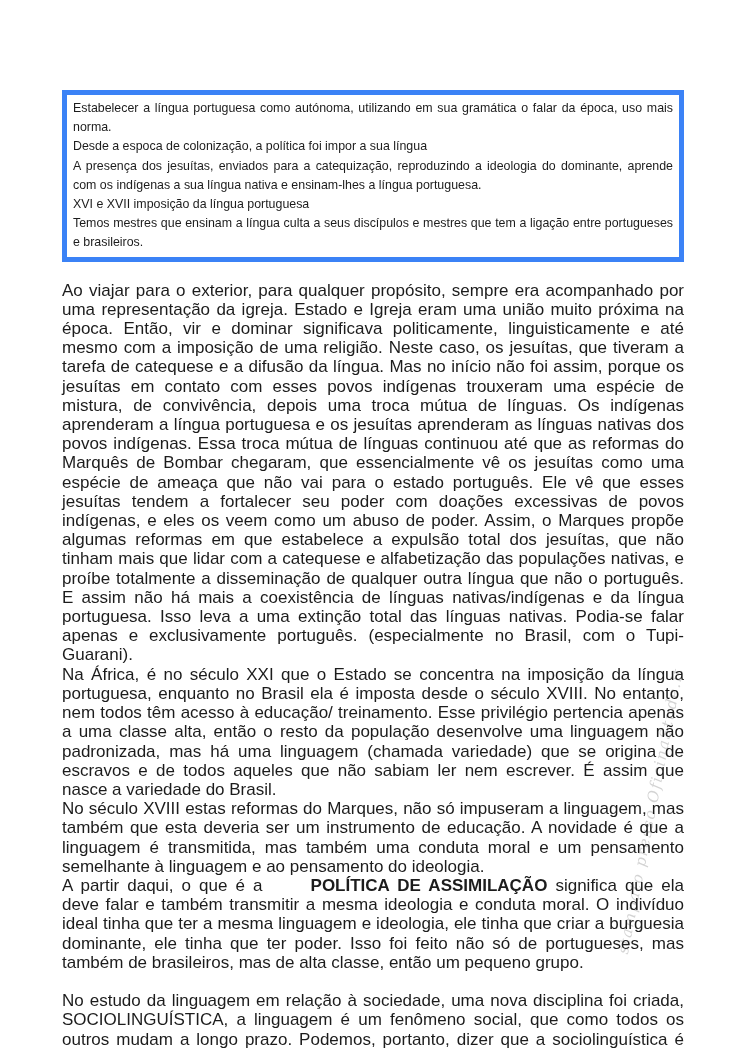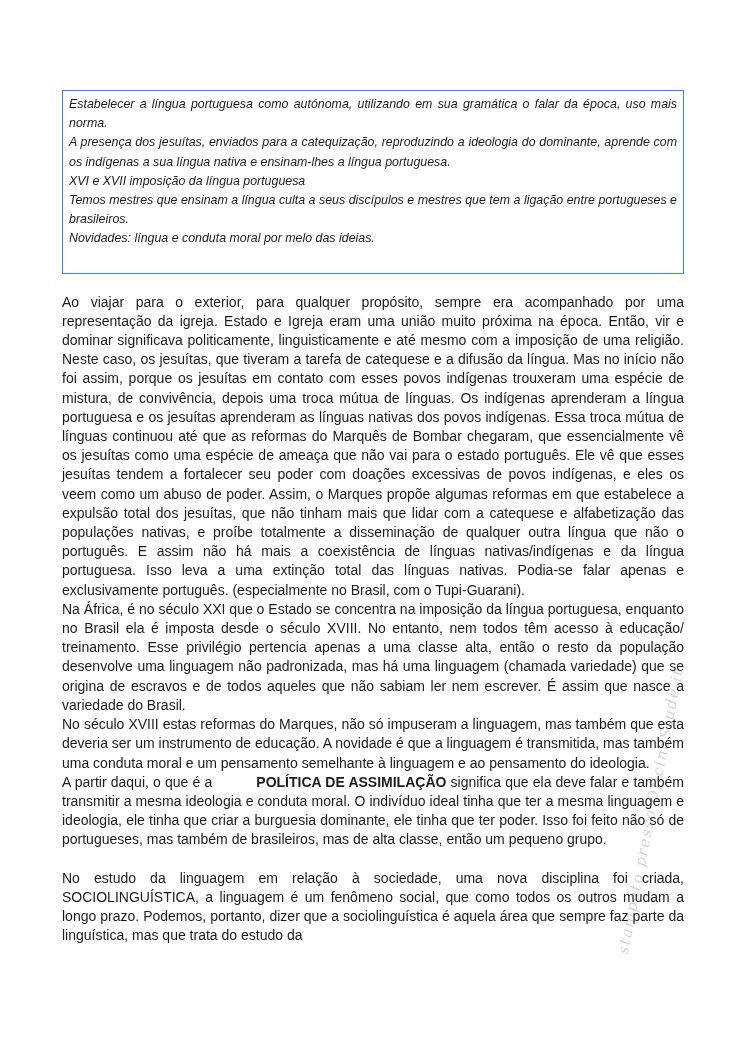--- a/index.html
+++ b/index.html
@@ -16,37 +16,36 @@
     font-family: "Liberation Sans", sans-serif;
     color: #1c1c1c;
   }
   .content {
     position: absolute;
     left: 62px;
     top: 90px;
     width: 622px;
   }
   .notes-box {
-    border: 1px solid #3b82f6;
-    padding: 4px 6px 24px 6px;
+    border: 5px solid #3b82f6;
+    padding: 4px 6px 4px 6px;
     box-sizing: border-box;
-    font-style: italic;
   }
   .notes-box p {
     margin: 0;
     font-size: 12.4px;
     line-height: 19.2px;
     text-align: justify;
   }
   .body-text {
     margin-top: 19px;
   }
   .body-text p {
     margin: 0;
-    font-size: 14px;
+    font-size: 17px;
     line-height: 19.2px;
     text-align: justify;
   }
   .para-gap {
     margin-top: 19.2px !important;
   }
   .bold {
     font-weight: bold;
     padding-left: 40px;
   }
@@ -69,24 +68,24 @@
 <body>
 
 <div class="page">
 
   <div class="watermark">stampato presso OficinaStude.it</div>
 
   <div class="content">
 
     <div class="notes-box">
       <p>Estabelecer a língua portuguesa como autónoma, utilizando em sua gramática o falar da época, uso mais norma.</p>
+      <p>Desde a espoca de colonização, a política foi impor a sua língua</p>
       <p>A presença dos jesuítas, enviados para a catequização, reproduzindo a ideologia do dominante, aprende com os indígenas a sua língua nativa e ensinam-lhes a língua portuguesa.</p>
       <p>XVI e XVII imposição da língua portuguesa</p>
       <p>Temos mestres que ensinam a língua culta a seus discípulos e mestres que tem a ligação entre portugueses e brasileiros.</p>
-      <p>Novidades: língua e conduta moral por melo das ideias.</p>
     </div>
 
     <div class="body-text">
       <p>Ao viajar para o exterior, para qualquer propósito, sempre era acompanhado por uma representação da igreja. Estado e Igreja eram uma união muito próxima na época. Então, vir e dominar significava politicamente, linguisticamente e até mesmo com a imposição de uma religião. Neste caso, os jesuítas, que tiveram a tarefa de catequese e a difusão da língua. Mas no início não foi assim, porque os jesuítas em contato com esses povos indígenas trouxeram uma espécie de mistura, de convivência, depois uma troca mútua de línguas. Os indígenas aprenderam a língua portuguesa e os jesuítas aprenderam as línguas nativas dos povos indígenas. Essa troca mútua de línguas continuou até que as reformas do Marquês de Bombar chegaram, que essencialmente vê os jesuítas como uma espécie de ameaça que não vai para o estado português. Ele vê que esses jesuítas tendem a fortalecer seu poder com doações excessivas de povos indígenas, e eles os veem como um abuso de poder. Assim, o Marques propõe algumas reformas em que estabelece a expulsão total dos jesuítas, que não tinham mais que lidar com a catequese e alfabetização das populações nativas, e proíbe totalmente a disseminação de qualquer outra língua que não o português. E assim não há mais a coexistência de línguas nativas/indígenas e da língua portuguesa. Isso leva a uma extinção total das línguas nativas. Podia-se falar apenas e exclusivamente português. (especialmente no Brasil, com o Tupi-Guarani).</p>
       <p>Na África, é no século XXI que o Estado se concentra na imposição da língua portuguesa, enquanto no Brasil ela é imposta desde o século XVIII. No entanto, nem todos têm acesso à educação/ treinamento. Esse privilégio pertencia apenas a uma classe alta, então o resto da população desenvolve uma linguagem não padronizada, mas há uma linguagem (chamada variedade) que se origina de escravos e de todos aqueles que não sabiam ler nem escrever. É assim que nasce a variedade do Brasil.</p>
       <p>No século XVIII estas reformas do Marques, não só impuseram a linguagem, mas também que esta deveria ser um instrumento de educação. A novidade é que a linguagem é transmitida, mas também uma conduta moral e um pensamento semelhante à linguagem e ao pensamento do ideologia.</p>
       <p><span>A partir daqui, o que é a </span><span class="bold">POLÍTICA DE ASSIMILAÇÃO</span><span> significa que ela deve falar e também transmitir a mesma ideologia e conduta moral. O indivíduo ideal tinha que ter a mesma linguagem e ideologia, ele tinha que criar a burguesia dominante, ele tinha que ter poder. Isso foi feito não só de portugueses, mas também de brasileiros, mas de alta classe, então um pequeno grupo.</span></p>
       <p class="para-gap">No estudo da linguagem em relação à sociedade, uma nova disciplina foi criada, SOCIOLINGUÍSTICA, a linguagem é um fenômeno social, que como todos os outros mudam a longo prazo. Podemos, portanto, dizer que a sociolinguística é aquela área que sempre faz parte da linguística, mas que trata do estudo da</p>
     </div>
 

